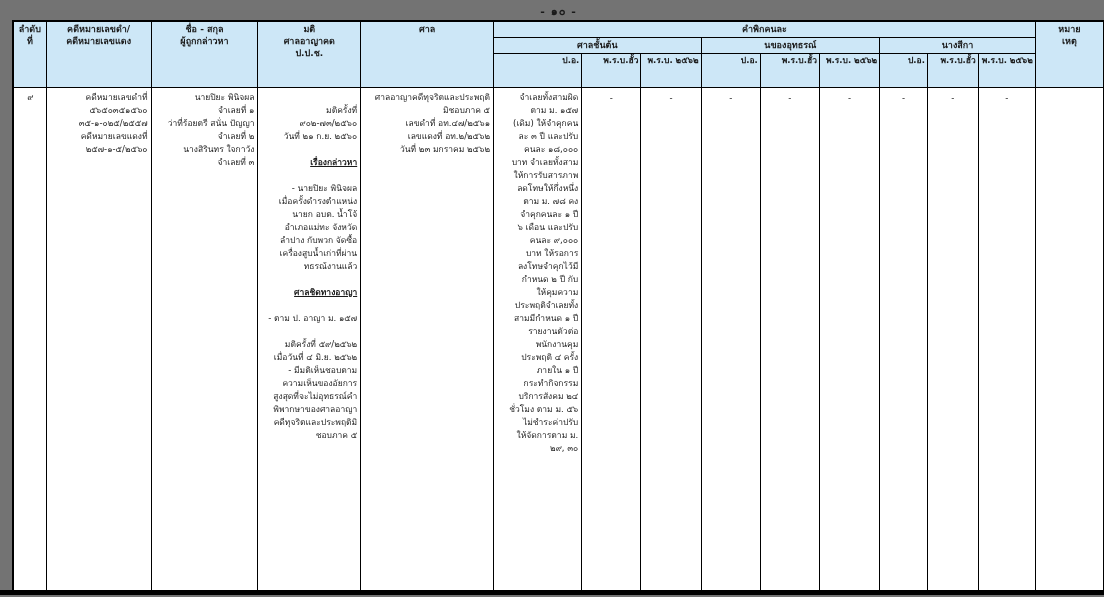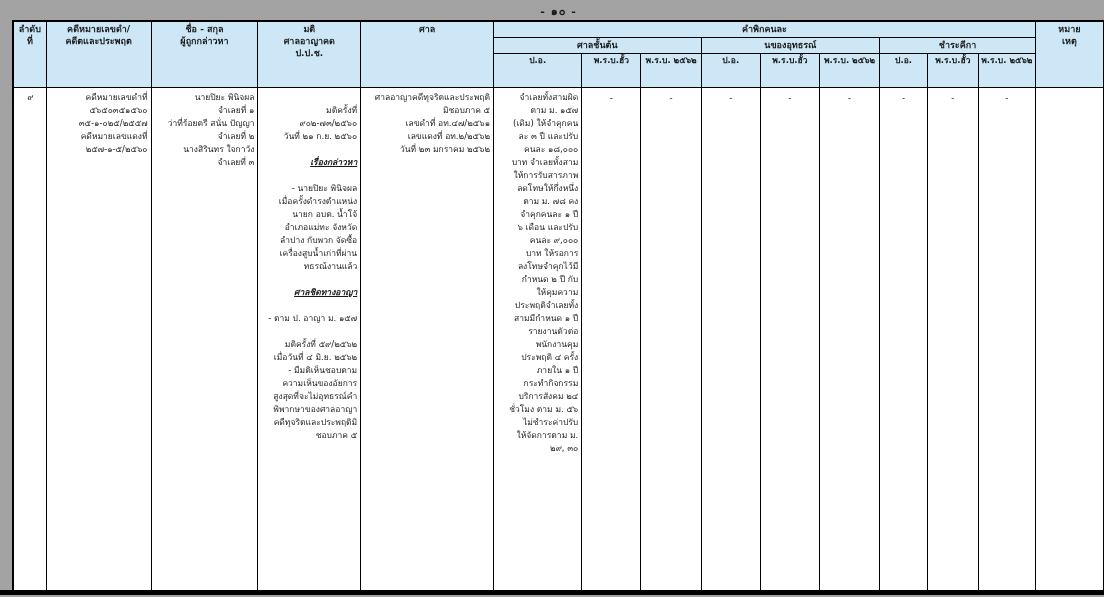--- a/index.html
+++ b/index.html
@@ -1,50 +1,50 @@
 <!DOCTYPE html>
 <html><head>
 <meta charset="utf-8">
 <style>
   * { margin:0; padding:0; box-sizing:border-box; }
   html,body { background:#ffffff; }
   body { font-family:"DejaVu Sans", sans-serif; color:#1a1a1a; }
   .page {
     position:relative; width:1104px; height:597px;
-    background:#a3a3a3; overflow:hidden;
+    background:#737373; overflow:hidden;
   }
   .page-no {
     position:absolute; top:2px; left:0; width:1117px;
     text-align:center; font-size:11px; font-weight:bold; letter-spacing:1px;
   }
   table.main {
     position:absolute; left:12px; top:20px;
     border-collapse:collapse; table-layout:fixed; width:1093px;
     background:#ffffff;
   }
   table.main th, table.main td {
     border:1px solid #000000;
     vertical-align:top; overflow:hidden;
   }
   table.main { border:2px solid #000; }
   th.hd {
     background:#cde7f7; font-size:9px; font-weight:bold;
     text-align:center; vertical-align:middle; line-height:1.35;
     padding:1px 2px; white-space:pre-line;
   }
-  th.hd.small { font-size:8.5px; }
+  th.hd.small { font-size:8.5px;text-align:right; }
   td.cell {
     font-size:8.5px; line-height:13px; padding:3px 3px 2px 4px;
     white-space:pre-line; text-align:right;
   }
   td.dash {
     font-size:8.5px; text-align:center; padding-top:5px;
     white-space:normal;
   }
-  .u { font-weight:bold; text-decoration:underline;font-style:italic; }
+  .u { font-weight:bold; text-decoration:underline; }
   .blk { white-space:pre-line; }
   .bottom-bar {
     position:absolute; left:0; top:590px; width:1111px; height:5px;
     background:#000000;
   }
 </style>
 </head>
 <body>
 
 <div class="page">
@@ -67,35 +67,35 @@
       <col style="width:46px">
         <col style="width:49px">
         <col style="width:55px">
       <col style="width:66px">
     </colgroup>
     <thead>
       <tr style="height:16px">
         <th class="hd" rowspan="3">ลำดับ
 ที่</th>
         <th class="hd" rowspan="3">คดีหมายเลขดำ/
-คดีตและประพฤต</th>
+คดีหมายเลขแดง</th>
         <th class="hd" rowspan="3">ชื่อ - สกุล
 ผู้ถูกกล่าวหา</th>
         <th class="hd" rowspan="3">มติ
 ศาลอาญาคด
 ป.ป.ช.</th>
         <th class="hd" rowspan="3">ศาล</th>
         <th class="hd" colspan="9">คำพิกคนละ</th>
         <th class="hd" rowspan="3">หมาย
 เหตุ</th>
       </tr>
       <tr style="height:16px">
         <th class="hd" colspan="3">ศาลชั้นต้น</th>
         <th class="hd" colspan="3">นของอุทธรณ์</th>
-        <th class="hd" colspan="3">ชำระคีกา</th>
+        <th class="hd" colspan="3">นางสีกา</th>
       </tr>
       <tr style="height:34px">
         <th class="hd small">ป.อ.</th>
         <th class="hd small">พ.ร.บ.ฮั้ว</th>
         <th class="hd small">พ.ร.บ. ๒๕๖๒</th>
         <th class="hd small">ป.อ.</th>
         <th class="hd small">พ.ร.บ.ฮั้ว</th>
         <th class="hd small">พ.ร.บ. ๒๕๖๒</th>
         <th class="hd small">ป.อ.</th>
         <th class="hd small">พ.ร.บ.ฮั้ว</th>

